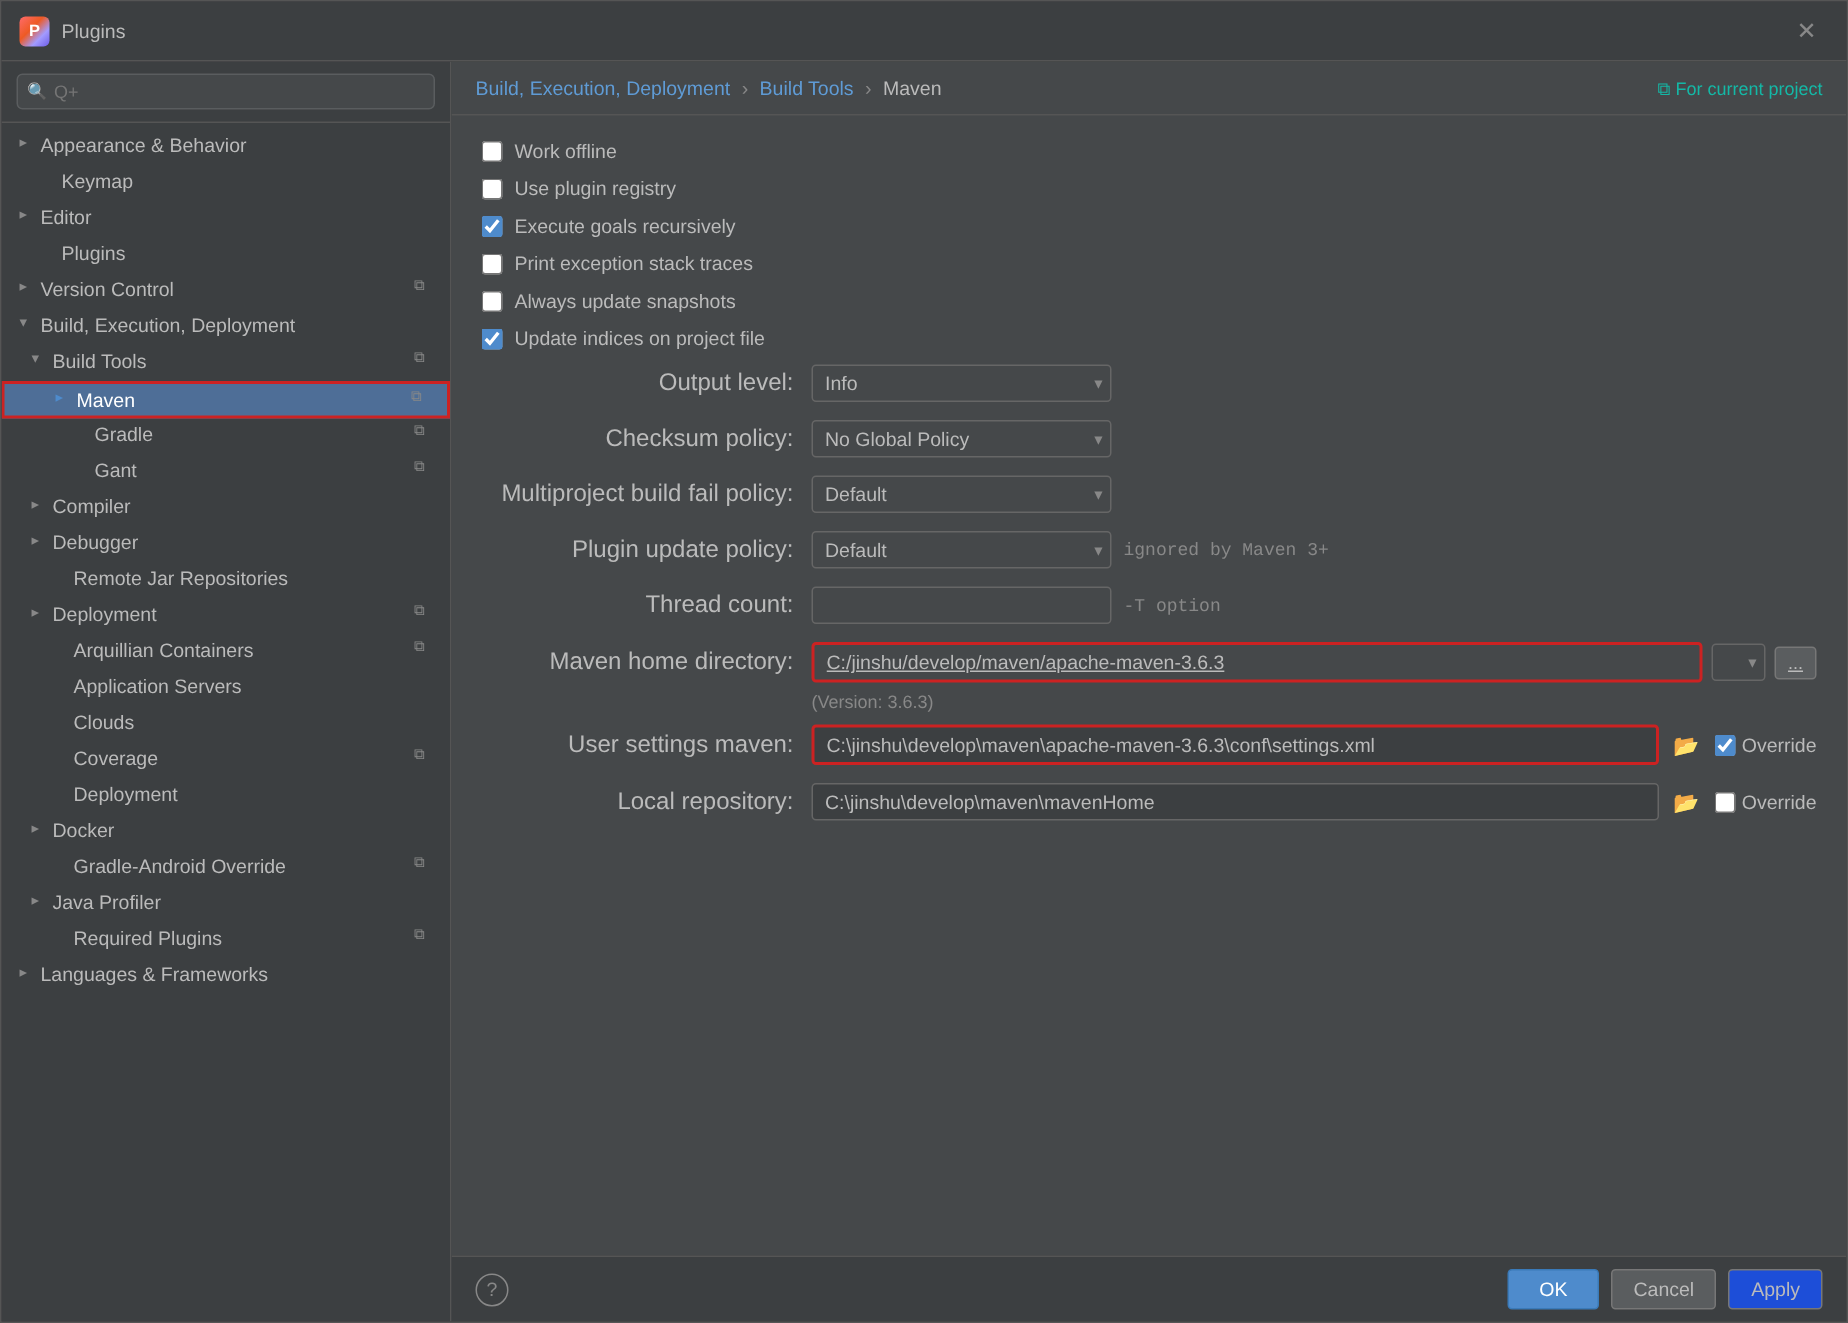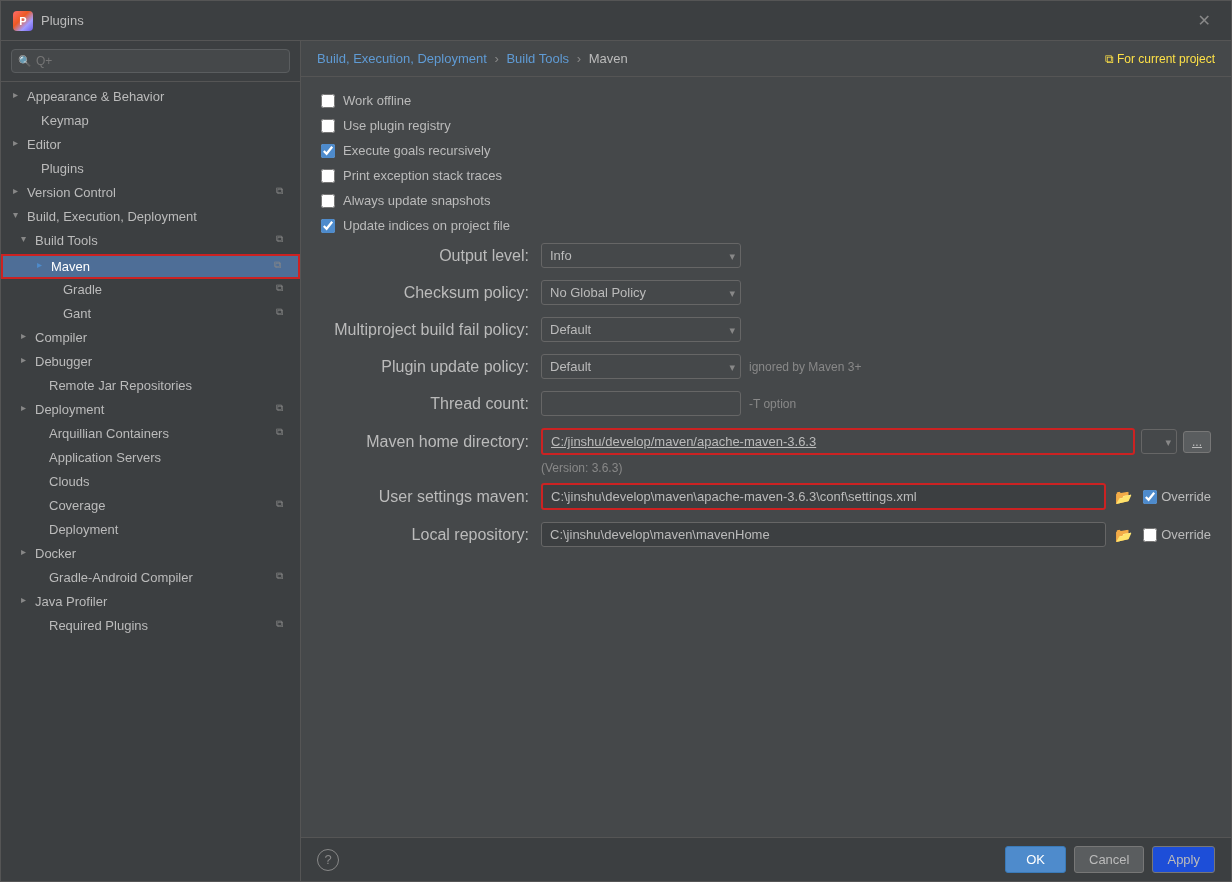--- a/index.html
+++ b/index.html
@@ -180,21 +180,21 @@
       color: #5f9bd5;
       cursor: pointer;
     }
 
     .breadcrumb-current {
       color: #bbbbbb;
       font-weight: normal;
     }
 
     .for-current {
-      color: #fde047;
+      color: #14b8a6;
       font-size: 12px;
     }
 
     .settings-content {
       flex: 1;
       overflow-y: auto;
       padding: 16px 20px;
     }
     .settings-content::-webkit-scrollbar { width: 6px; }
     .settings-content::-webkit-scrollbar-track { background: #45484a; }
@@ -276,20 +276,21 @@
       font-size: 13px;
       outline: none;
     }
 
     .text-input-wide { width: 200px; }
 
     .side-note {
       color: #888;
       font-size: 12px;
       margin-left: 8px;
+      font-family: Liberation Mono, monospace;
     }
 
     .maven-home-row {
       display: flex;
       align-items: center;
       gap: 6px;
     }
 
     .maven-home-input {
       flex: 1;
@@ -557,35 +558,39 @@
           <span class="nav-label" style="padding-left:14px;">Deployment</span>
         </div>
 
         <div class="nav-item indent-1">
           <span class="nav-arrow collapsed"></span>
           <span class="nav-label">Docker</span>
         </div>
 
         <div class="nav-item indent-1">
           <span class="nav-arrow leaf"></span>
-          <span class="nav-label" style="padding-left:14px;">Gradle-Android Compiler</span>
+          <span class="nav-label" style="padding-left:14px;">Gradle-Android Override</span>
           <span class="nav-icon-right">⧉</span>
         </div>
 
         <div class="nav-item indent-1">
           <span class="nav-arrow collapsed"></span>
           <span class="nav-label">Java Profiler</span>
         </div>
 
         <div class="nav-item indent-1">
           <span class="nav-arrow leaf"></span>
           <span class="nav-label" style="padding-left:14px;">Required Plugins</span>
           <span class="nav-icon-right">⧉</span>
         </div>
 
+        <div class="nav-item indent-0">
+          <span class="nav-arrow collapsed"></span>
+          <span class="nav-label">Languages &amp; Frameworks</span>
+        </div>
 
       </div>
     </div>
 
     <div class="main-panel">
 
       <div class="breadcrumb-bar">
         <div class="breadcrumb-text">
           <span class="breadcrumb-link">Build, Execution, Deployment</span>
           <span class="breadcrumb-sep">›</span>

